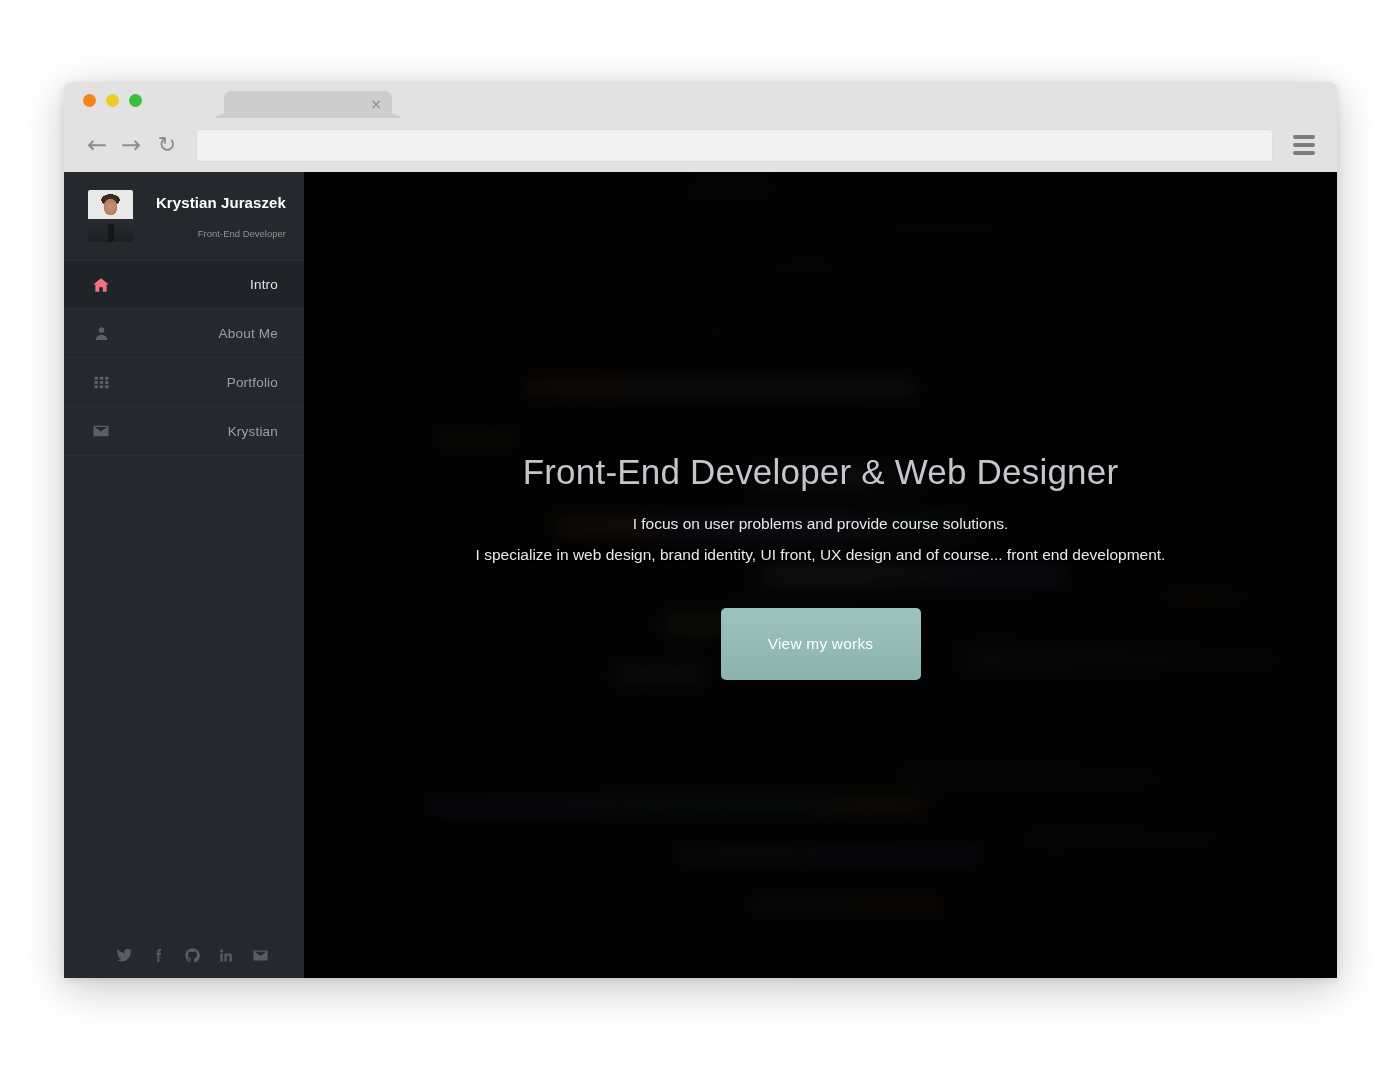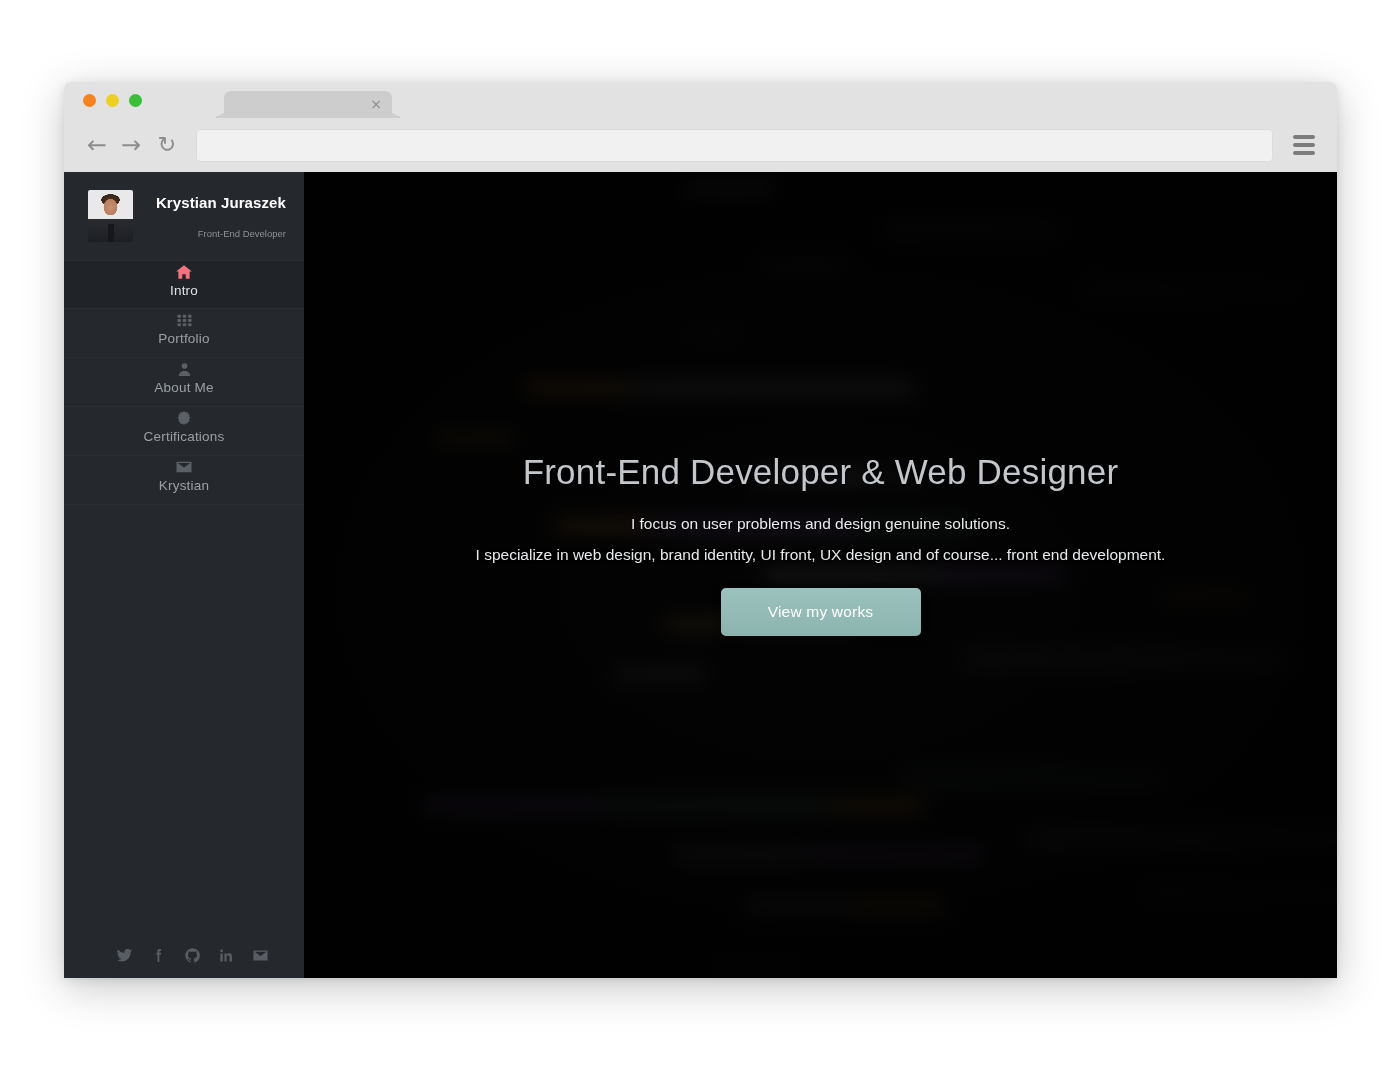--- a/index.html
+++ b/index.html
@@ -180,21 +180,20 @@
 
   .nav-list { list-style: none; }
   .nav-item {
     position: relative;
     height: 49px;
     display: flex;
     align-items: center;
     padding: 0 26px 0 26px;
     border-bottom: 1px solid #2b2e33;
     cursor: pointer;
-    flex-direction: column;
   }
   .nav-item:first-child { border-top: 1px solid #2b2e33; }
   .nav-item.active { background: #202327; }
   .nav-item .nav-icon {
     width: 22px; height: 22px;
     flex: 0 0 22px;
     display: flex; align-items: center; justify-content: center;
     color: #5b6066;
   }
   .nav-item.active .nav-icon { color: #f4717f; }
@@ -310,23 +309,23 @@
     text-shadow: 0 1px 3px rgba(0,0,0,.8);
     margin-bottom: 16px;
   }
   .hero-line {
     font-size: 15.5px;
     color: #e8eaec;
     line-height: 31px;
     text-shadow: 0 1px 3px rgba(0,0,0,.9);
   }
   .cta-button {
-    margin-top: 18px;
+    margin-top: 38px;
     width: 200px;
-    height: 48px;
+    height: 72px;
     border: none;
     border-radius: 5px;
     background: linear-gradient(to bottom, #9cc2bd 0%, #8cb4ae 100%);
     color: #ffffff;
     font-size: 15.5px;
     font-family: "Liberation Sans", sans-serif;
     letter-spacing: 0.2px;
     cursor: pointer;
     box-shadow: 0 3px 8px rgba(0,0,0,0.45);
   }
@@ -376,56 +375,48 @@
 
         <li class="nav-item active">
           <span class="nav-icon">
             <svg viewBox="0 0 24 24" width="18" height="18" fill="currentColor">
                 <path d="M12 3 1.5 11.2h3V21h5.2v-6h4.6v6H19.5v-9.8h3L12 3z"></path>
               </svg>
           </span>
           <span class="nav-label">Intro</span>
         </li>
 
+
+        <li class="nav-item">
+          <span class="nav-icon">
+            <svg viewBox="0 0 24 24" width="17" height="17" fill="currentColor">
+                <circle cx="12" cy="7" r="4"></circle>
+                <path d="M4 21c0-4.4 3.6-7 8-7s8 2.6 8 7H4z"></path>
+              </svg>
+          </span>
+          <span class="nav-label">About Me</span>
+        </li>
 
         <li class="nav-item">
           <span class="nav-icon">
             <svg viewBox="0 0 24 24" width="17" height="17" fill="currentColor">
                 <rect x="2" y="4" width="5" height="4" rx="1"></rect>
                 <rect x="9.5" y="4" width="5" height="4" rx="1"></rect>
                 <rect x="17" y="4" width="5" height="4" rx="1"></rect>
                 <rect x="2" y="10" width="5" height="4" rx="1"></rect>
                 <rect x="9.5" y="10" width="5" height="4" rx="1"></rect>
                 <rect x="17" y="10" width="5" height="4" rx="1"></rect>
                 <rect x="2" y="16" width="5" height="4" rx="1"></rect>
                 <rect x="9.5" y="16" width="5" height="4" rx="1"></rect>
                 <rect x="17" y="16" width="5" height="4" rx="1"></rect>
               </svg>
           </span>
           <span class="nav-label">Portfolio</span>
         </li>
 
-        <li class="nav-item">
-          <span class="nav-icon">
-            <svg viewBox="0 0 24 24" width="17" height="17" fill="currentColor">
-                <circle cx="12" cy="7" r="4"></circle>
-                <path d="M4 21c0-4.4 3.6-7 8-7s8 2.6 8 7H4z"></path>
-              </svg>
-          </span>
-          <span class="nav-label">About Me</span>
-        </li>
-
-        <li class="nav-item">
-          <span class="nav-icon">
-            <svg viewBox="0 0 24 24" width="16" height="16" fill="currentColor">
-                <path d="M12 1.5l2.1 1.9 2.8-.5.9 2.7 2.6 1.2-.8 2.7 1.7 2.3-1.7 2.3.8 2.7-2.6 1.2-.9 2.7-2.8-.5L12 22.5l-2.1-1.9-2.8.5-.9-2.7-2.6-1.2.8-2.7L2.7 11.8 4.4 9.5l-.8-2.7 2.6-1.2.9-2.7 2.8.5L12 1.5z"></path>
-              </svg>
-          </span>
-          <span class="nav-label">Certifications</span>
-        </li>
 
         <li class="nav-item">
           <span class="nav-icon">
             <svg viewBox="0 0 24 24" width="18" height="18" fill="currentColor">
                 <path d="M2 5h20v14H2V5zm1.8 1.6L12 12.6l8.2-6H3.8z"></path>
               </svg>
           </span>
           <span class="nav-label">Krystian</span>
         </li>
 
@@ -461,20 +452,20 @@
 
     </div>
 
     <div class="hero">
       <div class="code-bg"></div>
       <div class="code-bg-2"></div>
       <div class="hero-vignette"></div>
 
       <div class="hero-content">
         <h1 class="hero-title">Front-End Developer &amp; Web Designer</h1>
-        <p class="hero-line">I focus on user problems and design genuine solutions.</p>
+        <p class="hero-line">I focus on user problems and provide course solutions.</p>
         <p class="hero-line">I specialize in web design, brand identity, UI front, UX design and of course... front end development.</p>
         <button class="cta-button">View my works</button>
       </div>
     </div>
 
   </div>
 </div>
 
 </body></html>

